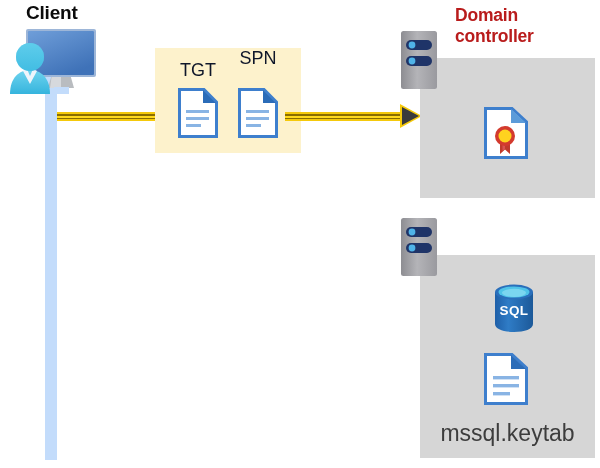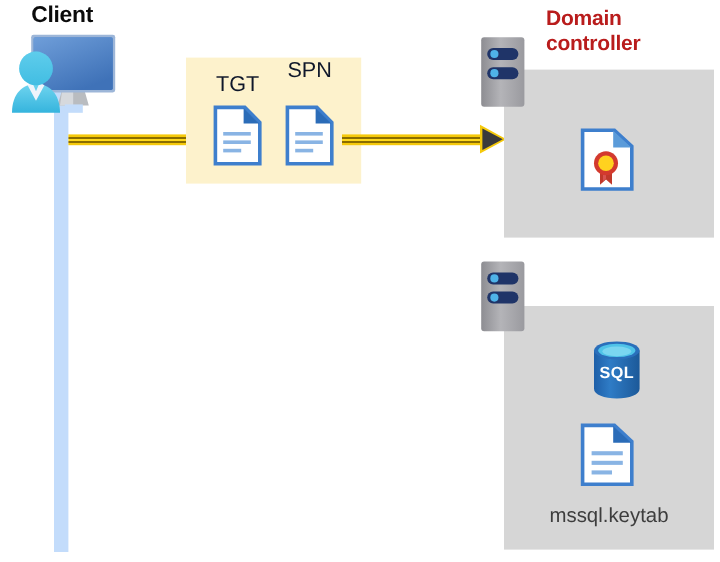--- a/index.html
+++ b/index.html
@@ -53,21 +53,21 @@
     line-height: 21px;
     letter-spacing: -0.2px;
     white-space: nowrap;
   }
   .label-keytab {
     position: absolute;
     left: 420px;
     top: 420px;
     width: 175px;
     text-align: center;
-    font-size: 17px;
+    font-size: 23px;
     color: #3d3d3d;
     white-space: nowrap;
   }
   .doc-caption {
     position: absolute;
     font-size: 18px;
     color: #0f172a;
     white-space: nowrap;
     text-align: center;
   }

